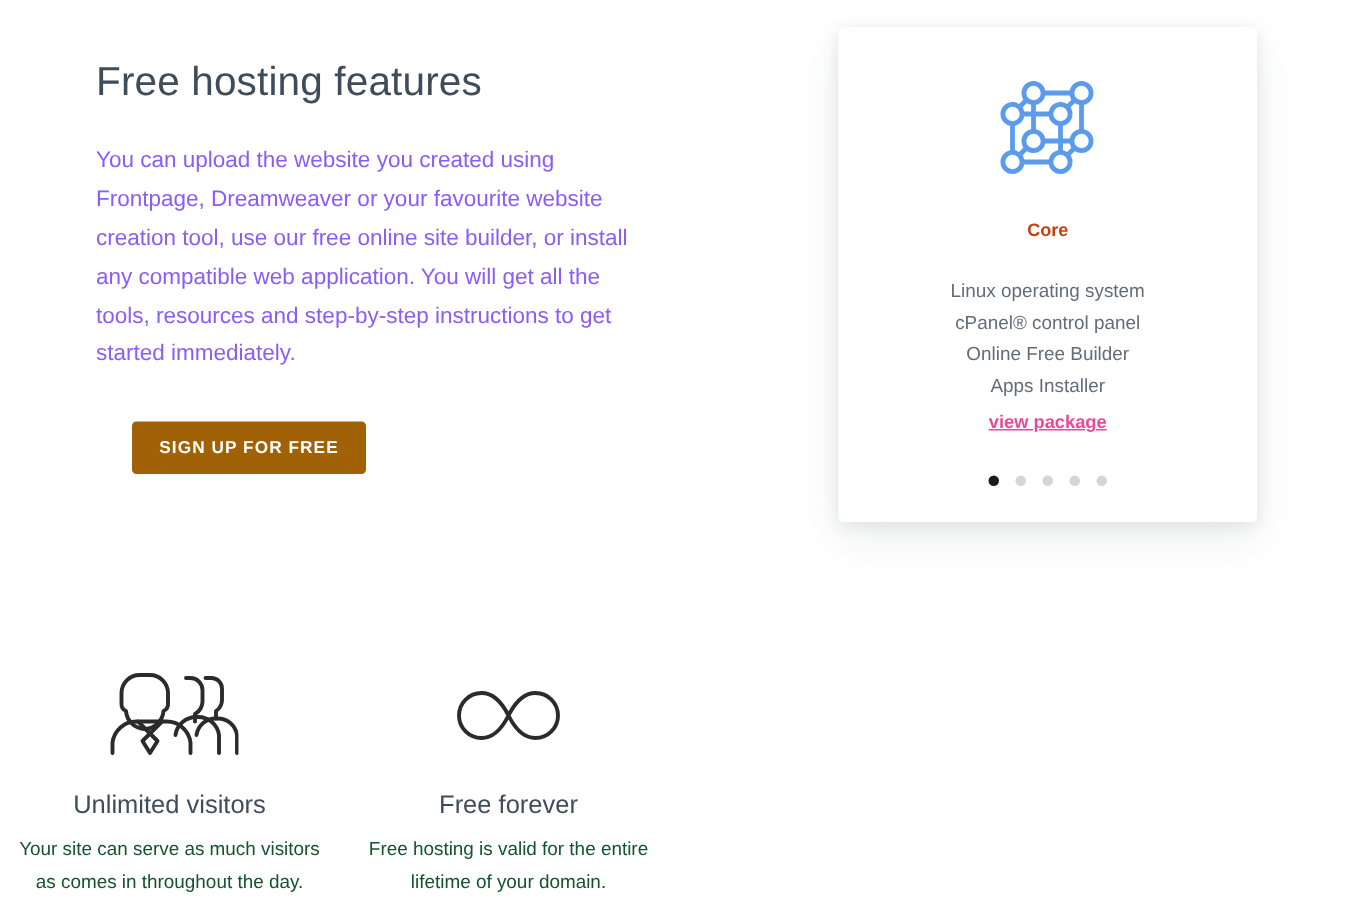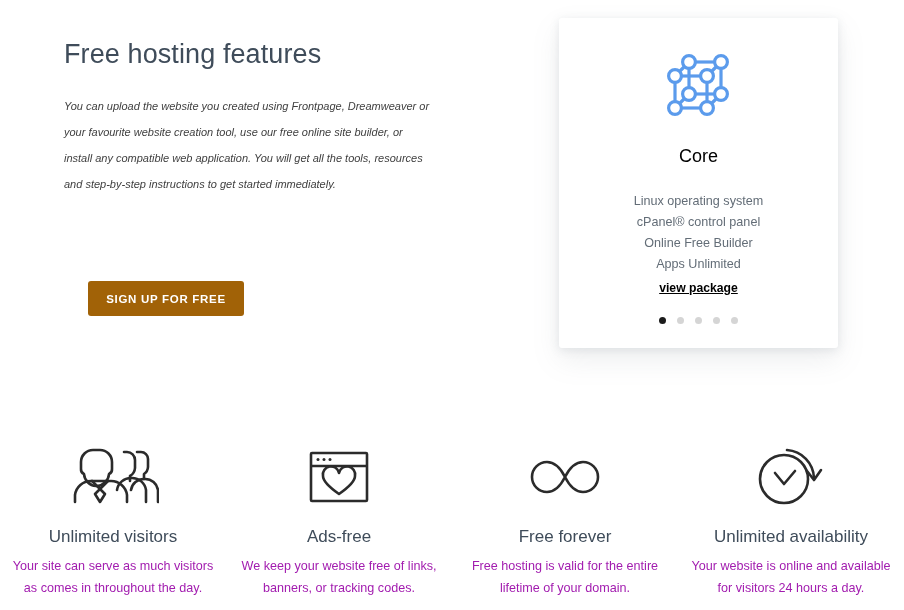--- a/index.html
+++ b/index.html
@@ -29,27 +29,26 @@
   }
   .hero-title {
     font-size: 27px;
     font-weight: 400;
     color: #3f4c5a;
     margin: 0 0 24px 0;
     letter-spacing: 0.1px;
     line-height: 1.2;
   }
   .hero-body {
-    font-size: 11px;
+    font-size: 15px;
     line-height: 25.8px;
-    color: #404040;
+    color: #8b5cf6;
     margin: 0;
     width: 366px;
     font-weight: 400;
-    font-style: italic;
   }
   .signup-btn {
     position: absolute;
     left: 64px;
     top: 281px;
     width: 156px;
     height: 35px;
     background: #a16207;
     border: none;
     border-radius: 3px;
@@ -80,40 +79,40 @@
     flex-direction: column;
     align-items: center;
   }
   .card-icon {
     margin-top: 28px;
     width: 78px;
     height: 78px;
   }
   .card-title {
     margin-top: 22px;
-    font-size: 18px;
-    color: #000000;
-    font-weight: 400;
+    font-size: 12px;
+    color: #c2410c;
+    font-weight: 700;
   }
   .card-features {
     margin-top: 24px;
     list-style: none;
     padding: 0;
     text-align: center;
   }
   .card-features li {
     font-size: 12.6px;
     line-height: 21px;
     color: #636d77;
   }
   .view-package {
     margin-top: 3px;
     font-size: 12.2px;
     font-weight: bold;
-    color: #000000;
+    color: #ec4899;
     text-decoration: underline;
     cursor: pointer;
     display: inline-block;
   }
   .dots {
     position: absolute;
     bottom: 24px;
     left: 0;
     right: 0;
     display: flex;
@@ -153,21 +152,21 @@
   .feature-title {
     margin-top: 17px;
     font-size: 17px;
     color: #3f4c5a;
     font-weight: 400;
   }
   .feature-desc {
     margin-top: 9px;
     font-size: 12.6px;
     line-height: 21.5px;
-    color: #a21caf;
+    color: #14532d;
     width: 205px;
   }
 </style>
 </head>
 <body>
 
 <div class="page">
 
   <div class="hero-left">
     <h1 class="hero-title">Free hosting features</h1>
@@ -209,21 +208,21 @@
         </g>
       </svg>
     </div>
 
     <div class="card-title">Core</div>
 
     <ul class="card-features">
       <li>Linux operating system</li>
       <li>cPanel® control panel</li>
       <li>Online Free Builder</li>
-      <li>Apps Unlimited</li>
+      <li>Apps Installer</li>
       <li>
         <a class="view-package">view package</a>
       </li>
     </ul>
 
     <div class="dots">
       <span class="dot active"></span>
       <span class="dot"></span>
       <span class="dot"></span>
       <span class="dot"></span>
@@ -250,58 +249,26 @@
 
             <path d="M25 37 l8 8 l8 -8"></path>
             <path d="M33 45 l-5 5 l5 8 l5 -8 z"></path>
           </g>
         </svg>
       </div>
       <div class="feature-title">Unlimited visitors</div>
       <div class="feature-desc">Your site can serve as much visitors as comes in throughout the day.</div>
     </div>
 
-    <div class="feature">
-      <div class="feature-icon">
-        <svg width="70" height="62" viewBox="0 0 70 62">
-          <g stroke="#2b2b2b" stroke-width="2.6" fill="none">
-            <rect x="7" y="7" width="56" height="48" rx="1"></rect>
-            <line x1="7" y1="20" x2="63" y2="20"></line>
-          </g>
-          <g fill="#2b2b2b">
-            <circle cx="14" cy="13.5" r="1.5"></circle>
-            <circle cx="20" cy="13.5" r="1.5"></circle>
-            <circle cx="26" cy="13.5" r="1.5"></circle>
-          </g>
-          <path d="M35 48 C25 41 19 35 19 30 a7.5 7.5 0 0 1 16 -3 a7.5 7.5 0 0 1 16 3 c0 5 -6 11 -16 18 z" stroke="#2b2b2b" stroke-width="2.6" fill="none" stroke-linejoin="round"></path>
-        </svg>
-      </div>
-      <div class="feature-title">Ads-free</div>
-      <div class="feature-desc">We keep your website free of links, banners, or tracking codes.</div>
-    </div>
 
     <div class="feature">
       <div class="feature-icon">
         <svg width="80" height="50" viewBox="0 0 80 50">
           <path d="M40 25 C34 13 28 10 22 10 a15 15 0 0 0 0 30 c6 0 12 -3 18 -15 C46 13 52 10 58 10 a15 15 0 0 1 0 30 c-6 0 -12 -3 -18 -15 z" stroke="#2b2b2b" stroke-width="2.6" fill="none" stroke-linecap="round"></path>
         </svg>
       </div>
       <div class="feature-title">Free forever</div>
       <div class="feature-desc">Free hosting is valid for the entire lifetime of your domain.</div>
     </div>
 
-    <div class="feature">
-      <div class="feature-icon">
-        <svg width="76" height="66" viewBox="0 0 76 66">
-          <g stroke="#2b2b2b" stroke-width="2.6" fill="none" stroke-linecap="round" stroke-linejoin="round">
-            <circle cx="31" cy="35" r="24"></circle>
-            <path d="M22 29 l9 11 l11 -13"></path>
-            <path d="M34 6 a29 29 0 0 1 27 28"></path>
-            <path d="M54 27 l7 9 l7 -10"></path>
-          </g>
-        </svg>
-      </div>
-      <div class="feature-title">Unlimited availability</div>
-      <div class="feature-desc">Your website is online and available for visitors 24 hours a day.</div>
-    </div>
 
   </div>
 </div>
 
 </body></html>

